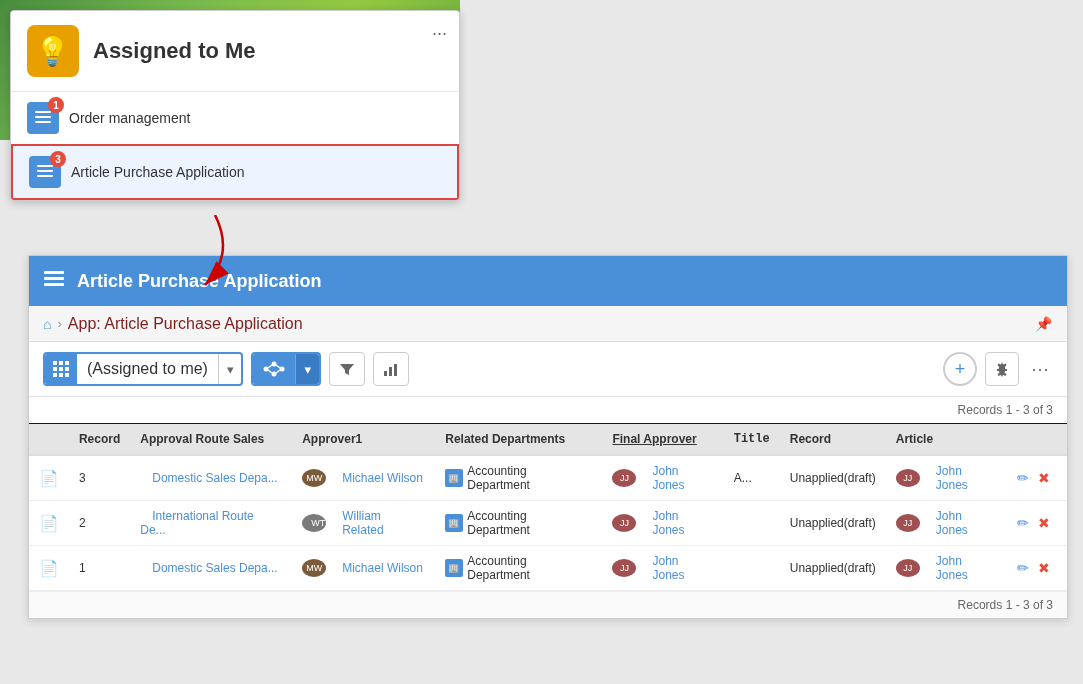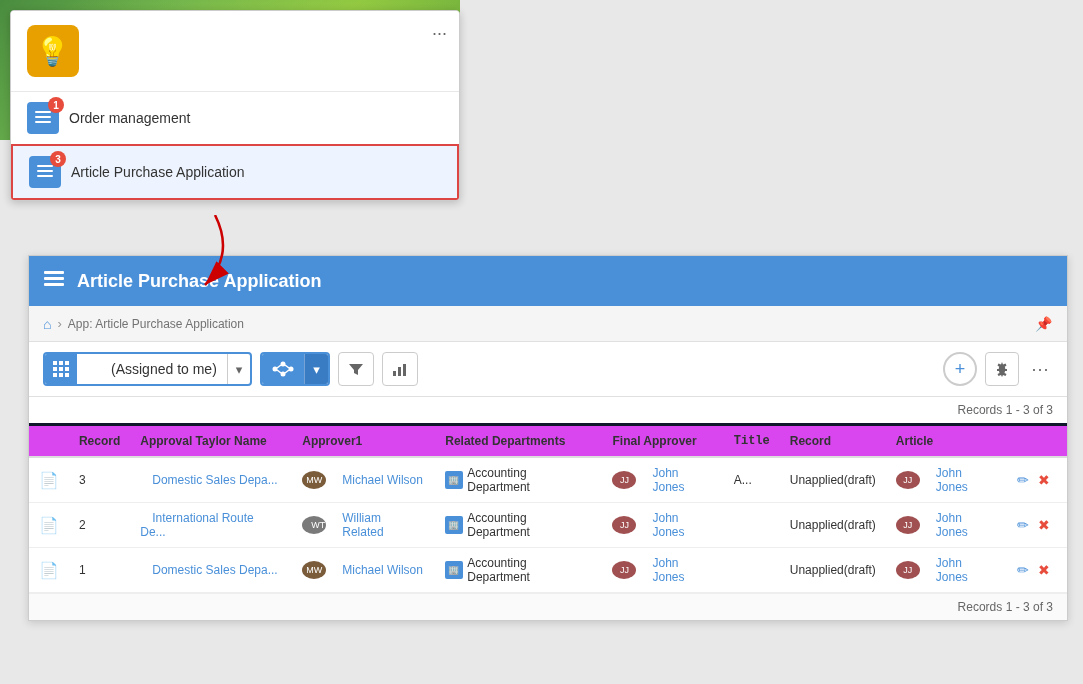--- a/index.html
+++ b/index.html
@@ -166,21 +166,21 @@
       border-bottom: 1px solid #e0e0e0;
       height: 36px;
     }
     .breadcrumb-home {
       color: #4a90d9;
       margin-right: 6px;
       font-size: 14px;
       cursor: pointer;
     }
     .breadcrumb-sep { color: #999; margin-right: 6px; }
-    .breadcrumb-text { color: #737373; font-size: 12px; }
+    .breadcrumb-text { color: #7f1d1d; font-size: 16px; }
     .breadcrumb-pin {
       margin-left: auto;
       color: #666;
       font-size: 14px;
       cursor: pointer;
     }
 
     
     .toolbar {
       display: flex;
@@ -201,23 +201,22 @@
     }
     .view-selector-grid {
       background: #4a90d9;
       padding: 0 8px;
       display: flex; align-items: center; justify-content: center;
       height: 100%;
     }
     .view-selector-label {
       padding: 0 10px;
       color: #333;
-      font-size: 14px;
+      font-size: 16px;
       white-space: nowrap;
-      margin-left: 24px;
     }
     .view-selector-arrow {
       border-left: 1px solid #ccc;
       padding: 0 8px;
       height: 100%;
       display: flex; align-items: center;
       color: #666;
       cursor: pointer;
     }
 
@@ -294,23 +293,23 @@
       font-size: 12px;
       color: #666;
     }
 
     
     .data-table {
       width: 100%;
       border-collapse: collapse;
     }
     .data-table th {
-      background: #d946ef;
+      background: #e5e5e5;
       border-bottom: 2px solid #ddd;
-      border-top: 3px solid #0f172a;
+      border-top: 1px solid #0f172a;
       padding: 8px 10px;
       text-align: left;
       font-size: 12px;
       color: #333;
       font-weight: bold;
       white-space: nowrap;
     }
     .data-table td {
       padding: 8px 10px;
       border-bottom: 1px solid #eee;
@@ -373,20 +372,21 @@
 
 <div class="edit-icon-topleft">✏</div>
 
 <div class="dropdown-panel">
   <div class="dropdown-dots">...</div>
 
   <div class="dropdown-header">
     <div class="dropdown-icon-wrap">
       <span class="bulb-icon">💡</span>
     </div>
+    <span class="dropdown-title">Assigned to Me</span>
   </div>
 
   <div class="dropdown-menu-item">
     <div class="menu-item-icon">
       <svg width="18" height="18" viewBox="0 0 18 18">
         <rect x="1" y="2" width="16" height="2" rx="1"></rect>
         <rect x="1" y="7" width="16" height="2" rx="1"></rect>
         <rect x="1" y="12" width="16" height="2" rx="1"></rect>
       </svg>
       <span class="badge">1</span>
@@ -500,24 +500,24 @@
     <button class="more-btn">···</button>
   </div>
 
   <div class="records-count">Records 1 - 3 of 3</div>
 
   <table class="data-table">
     <thead>
       <tr>
         <th style="width:30px;"></th>
         <th style="cursor:pointer;">Record</th>
-        <th style="cursor:pointer;">Approval Taylor Name</th>
+        <th style="cursor:pointer;">Approval Route Sales</th>
         <th style="cursor:pointer;">Approver1</th>
         <th style="cursor:pointer;">Related Departments</th>
-        <th style="cursor:pointer;">Final Approver</th>
+        <th style="cursor:pointer;text-decoration:underline;">Final Approver</th>
         <th style="cursor:pointer;font-family:Liberation Mono, monospace;">Title</th>
         <th style="cursor:pointer;">Record</th>
         <th style="cursor:pointer;">Article</th>
         <th style="width:60px;"></th>
       </tr>
     </thead>
     <tbody id="table-body">
 
     <tr>
     <td>

